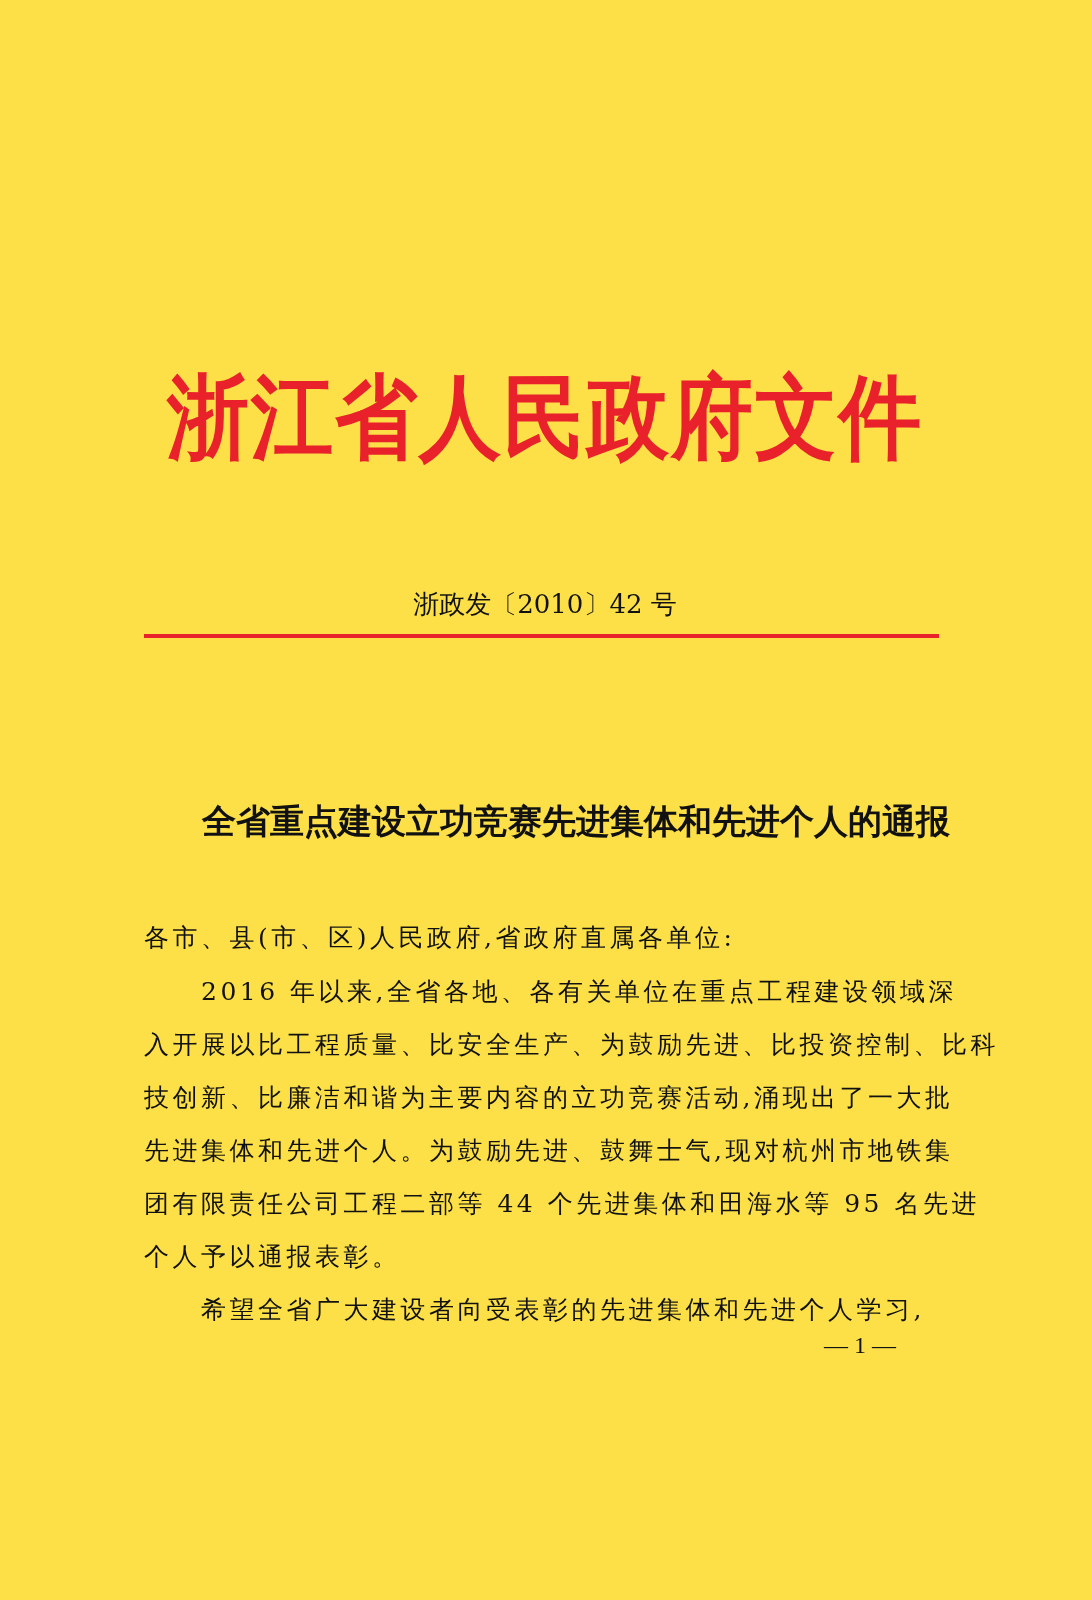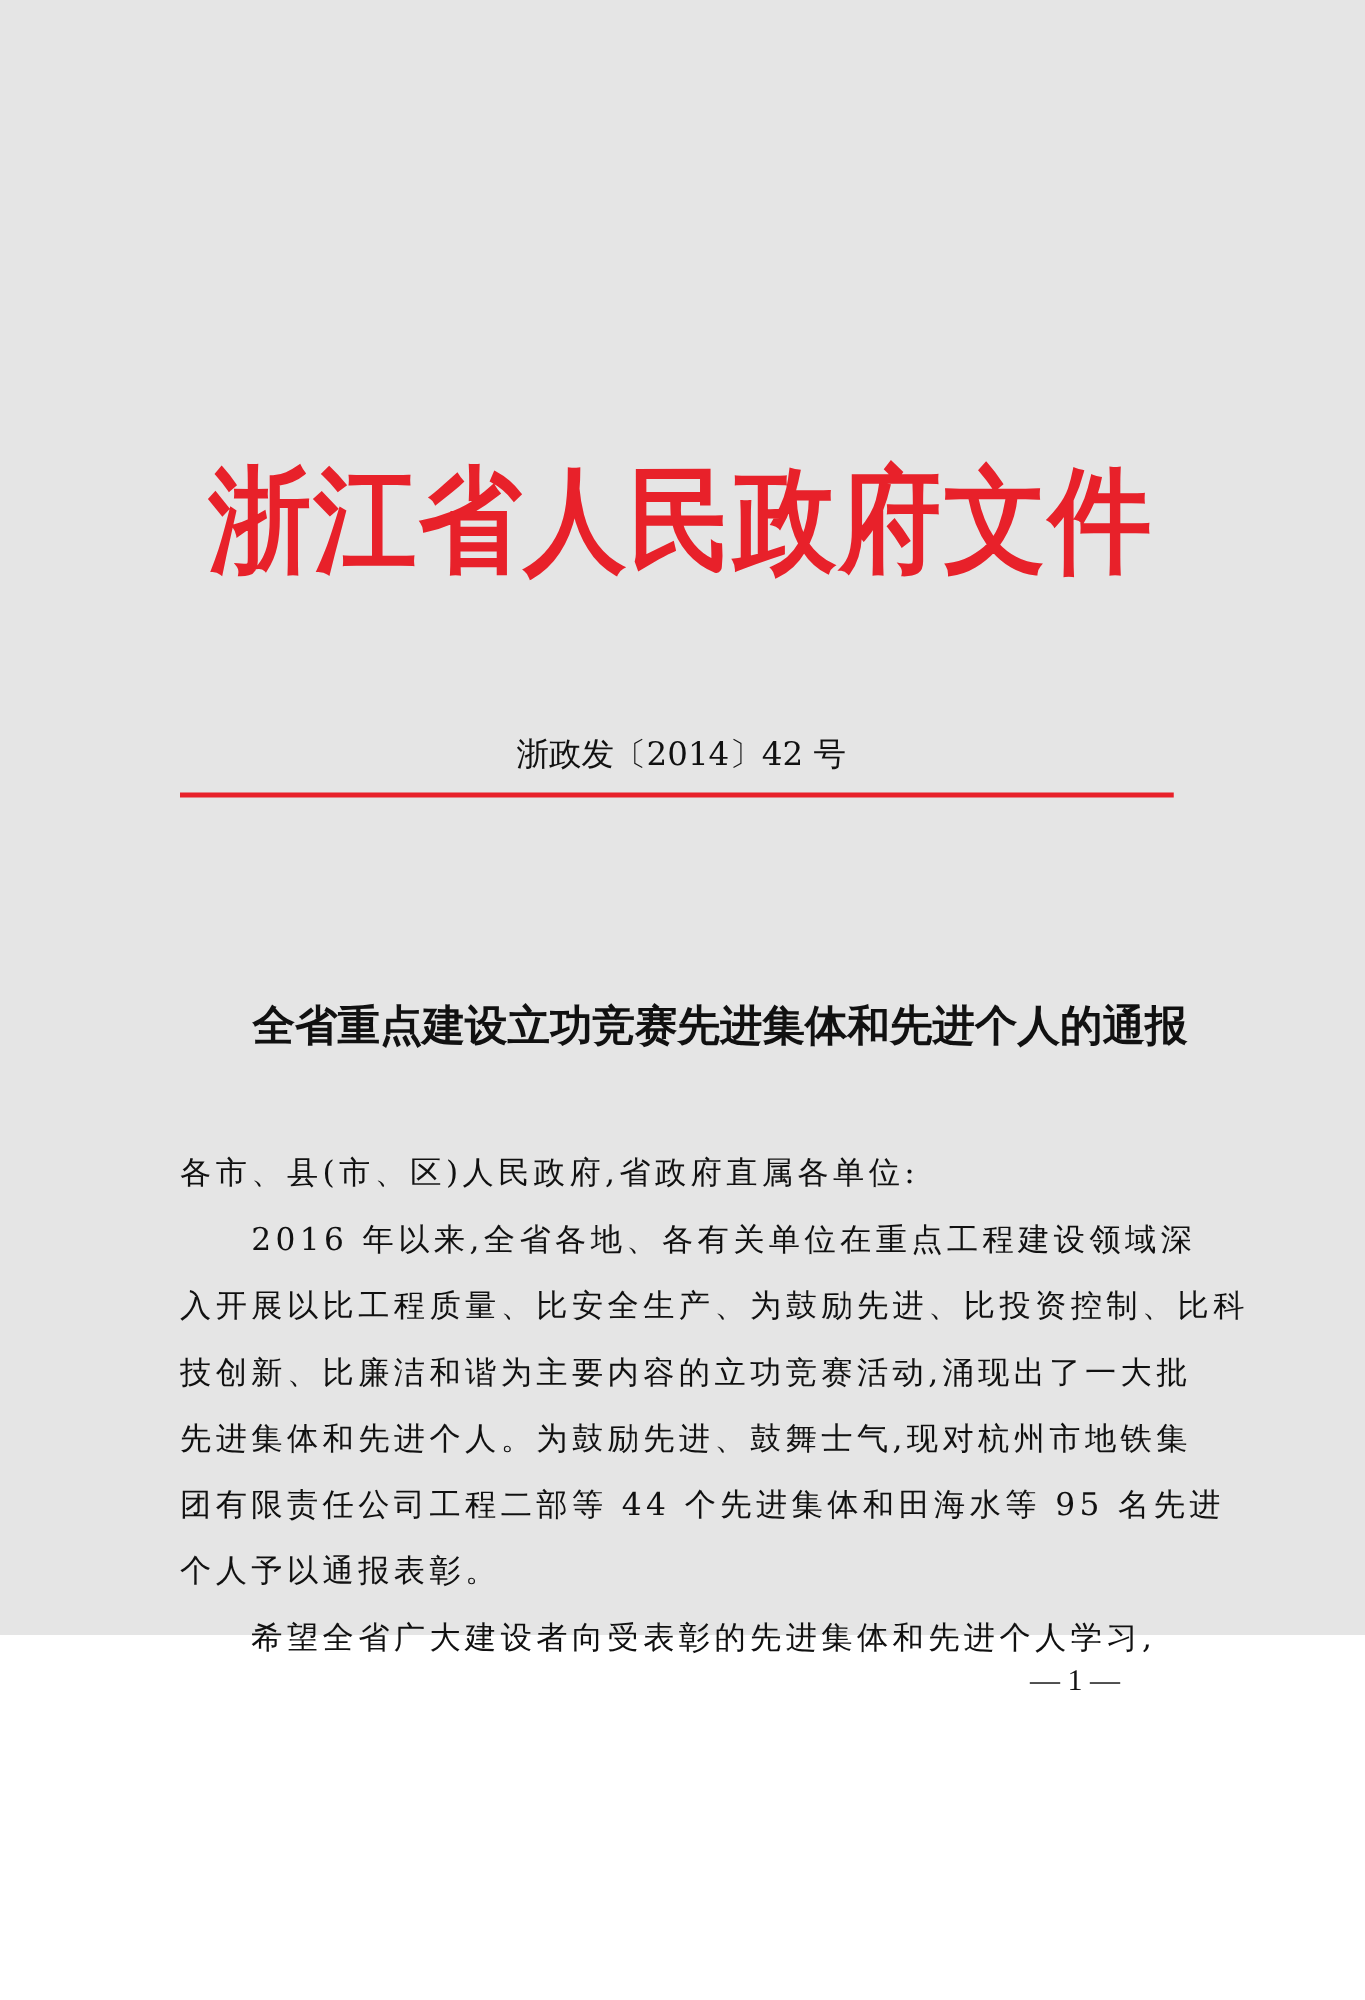--- a/index.html
+++ b/index.html
@@ -1,17 +1,17 @@
 <!DOCTYPE html>
 <html><head>
   <meta charset="utf-8">
   <style>
     html, body { margin: 0; padding: 0; background: #ffffff; }
     body { width: 1092px; height: 1600px; position: relative; overflow: hidden; }
-    .page { position: absolute; left: 0; top: 0; width: 1092px; height: 1308px; background: #e5e5e5; }
+    .page { position: absolute; left: 0; top: 0; width: 1092px; height: 1600px; background: #fde047; }
     .masthead {
       position: absolute; left: 160px; top: 362px; width: 770px; height: 110px;
       color: #e8212a; font-family: "DejaVu Serif", "Liberation Serif", serif;
       font-weight: bold; font-size: 82px; line-height: 110px; text-align: center;
       letter-spacing: 2px; transform: scaleY(1.12);
     }
     .doc-number {
       position: absolute; left: 140px; top: 582px; width: 810px; height: 44px;
       text-align: center; font-family: "DejaVu Serif", "Liberation Serif", serif;
       font-size: 26px; line-height: 44px; color: #111;
@@ -37,21 +37,21 @@
       position: absolute; left: 800px; top: 1325px; width: 120px; height: 40px;
       font-family: "Liberation Serif", serif; font-size: 24px; color: #111; text-align: center;
       line-height: 40px;
     }
   </style>
 </head>
 <body>
 
 <div class="page">
   <div class="masthead">浙江省人民政府文件</div>
-  <div class="doc-number">浙政发〔2014〕42 号</div>
+  <div class="doc-number">浙政发〔2010〕42 号</div>
   <div class="red-rule"></div>
 
   <div class="title l2">全省重点建设立功竞赛先进集体和先进个人的通报</div>
 
   <div class="body-text addressee">各市、县(市、区)人民政府,省政府直属各单位:</div>
 
   <div class="body-text p-line" style="top:966px">　　2016 年以来,全省各地、各有关单位在重点工程建设领域深</div>
   <div class="body-text p-line" style="top:1019px">入开展以比工程质量、比安全生产、为鼓励先进、比投资控制、比科</div>
   <div class="body-text p-line" style="top:1072px">技创新、比廉洁和谐为主要内容的立功竞赛活动,涌现出了一大批</div>
   <div class="body-text p-line" style="top:1125px">先进集体和先进个人。为鼓励先进、鼓舞士气,现对杭州市地铁集</div>

